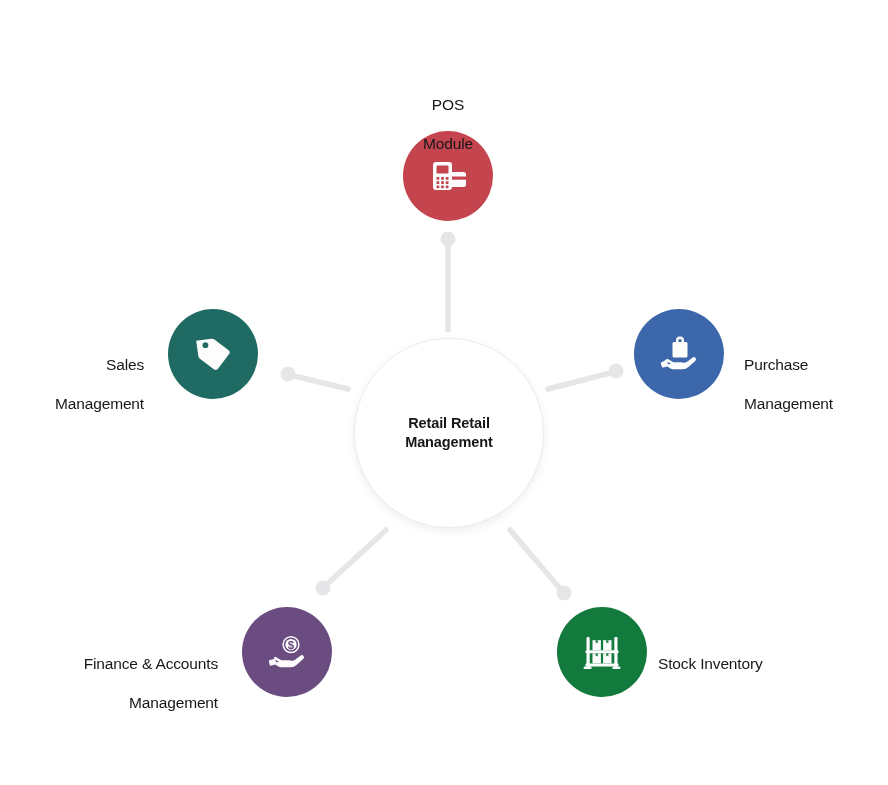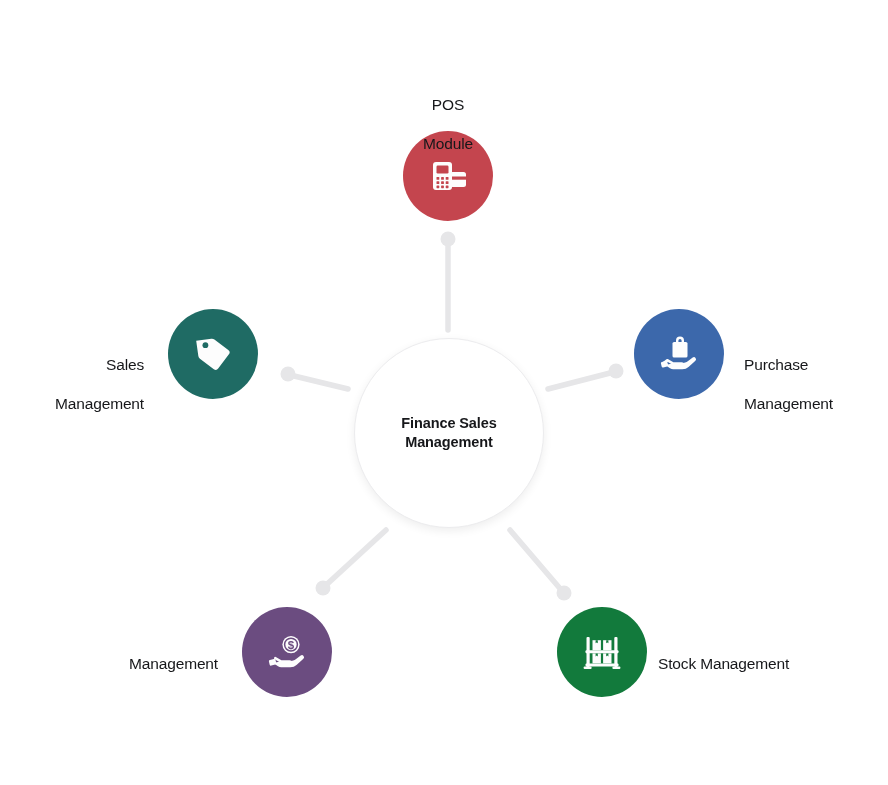--- a/index.html
+++ b/index.html
@@ -92,21 +92,21 @@
       <line x1="386" y1="530" x2="325" y2="586"></line>
       <circle cx="323" cy="588" r="7.5" stroke="none"></circle>
 
       <line x1="348" y1="389" x2="290" y2="375"></line>
       <circle cx="288" cy="374" r="7.5" stroke="none"></circle>
     </g>
   </svg>
 
   <div class="hub">
     <div class="hub-label">
-      <div>Finance Sales</div>
+      <div>Retail Retail</div>
       <div>Management</div>
     </div>
   </div>
 
   <div class="node" style="left:403px; top:131px; width:90px; height:90px; background:#c4454e;">
     <span>
       <svg width="44" height="44" viewBox="0 0 44 44">
         <rect x="24" y="18" width="16" height="15" rx="2.5" fill="#fdfdfd"></rect>
         <rect x="24" y="22.5" width="16" height="3.2" fill="#c4454e"></rect>
         <rect x="7" y="8" width="19" height="28" rx="3" fill="#fdfdfd"></rect>
@@ -169,36 +169,37 @@
         <g fill="#127a3c">
           <path d="M15.6 10.2h2.2v3.1l-1.1-.9-1.1.9z"></path>
           <path d="M26.2 10.2h2.2v3.1l-1.1-.9-1.1.9z"></path>
           <path d="M15.6 23.4h2.2v3.1l-1.1-.9-1.1.9z"></path>
           <path d="M26.2 23.4h2.2v3.1l-1.1-.9-1.1.9z"></path>
         </g>
       </svg>
     </span>
   </div>
   <div class="node-label label-right" style="left:658px; top:634px; width:230px;">
-    <div>Stock Management</div>
+    <div>Stock Inventory</div>
   </div>
 
   <div class="node" style="left:242px; top:607px; width:90px; height:90px; background:#6b4c80;">
     <span>
       <svg width="44" height="44" viewBox="0 0 44 44">
         <circle cx="26" cy="14.6" r="8.6" fill="#fdfdfd"></circle>
         <circle cx="26" cy="14.6" r="6.4" fill="none" stroke="#6b4c80" stroke-width="1.5"></circle>
         <text x="26" y="19.2" text-anchor="middle" font-family="'Liberation Sans', sans-serif" font-size="11.5" font-weight="bold" fill="#6b4c80">$</text>
         <path d="M16.4 31.2h8.3c2.5 0 4.6-.7 6.4-2.1l4.6-3.5a2.1 2.1 0 0 1 2.7 3.2l-6.6 6c-1.9 1.7-4 2.5-6.5 2.5h-9.1c-1.2 0-2.2-.4-3.2-1l-4.8-3.2" fill="#fdfdfd"></path>
         <path d="M10.2 28.1l5.6 3.3h8.8a1.9 1.9 0 0 1 0 3.8h-6.2" fill="none" stroke="#fdfdfd" stroke-width="2.4" stroke-linecap="round" stroke-linejoin="round"></path>
         <rect x="4.2" y="29.4" width="6.8" height="5.8" rx="1.3" fill="#fdfdfd" transform="rotate(-14 7.6 32.3)"></rect>
       </svg>
     </span>
   </div>
   <div class="node-label label-left" style="left:18px; top:634px; width:200px;">
+    <div>Finance &amp; Accounts</div>
     <div>Management</div>
   </div>
 
   <div class="node" style="left:168px; top:309px; width:90px; height:90px; background:#1f6b64;">
     <span>
       <svg width="44" height="44" viewBox="0 0 44 44">
         <path d="M7.2 6.6h15.3c1.1 0 2.1.4 2.9 1.2l12.3 12.3a3.1 3.1 0 0 1 0 4.4L25.1 37.1a3.1 3.1 0 0 1-4.4 0L8.4 24.8a4.1 4.1 0 0 1-1.2-2.9V6.6z" fill="#fdfdfd" transform="rotate(-8 22 22)"></path>
         <circle cx="14.4" cy="13.2" r="2.9" fill="#1f6b64"></circle>
       </svg>
     </span>

